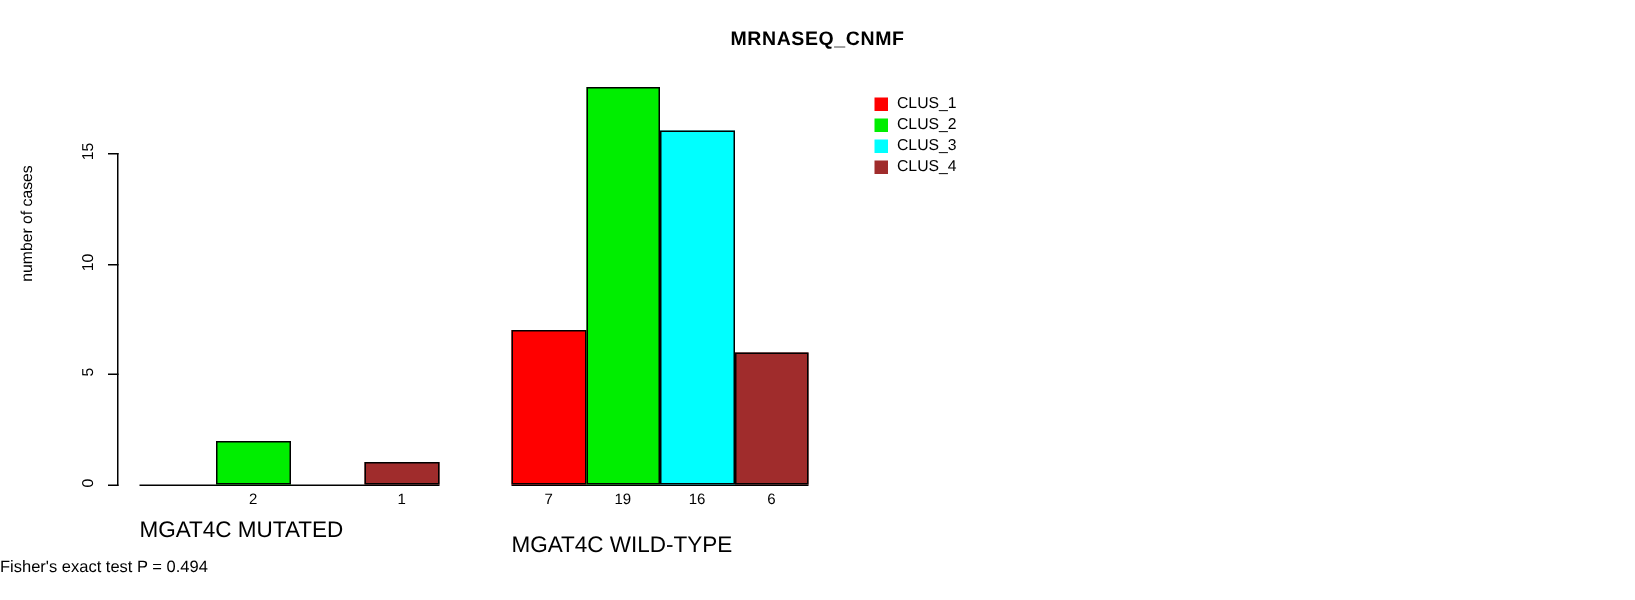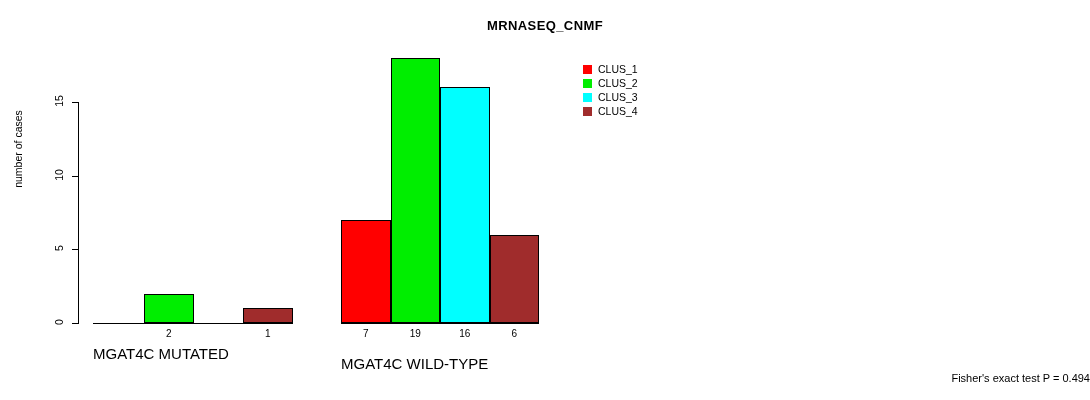--- a/index.html
+++ b/index.html
@@ -91,21 +91,21 @@
   .legend-text {
     font-size: 10.5px;
     line-height: 10px;
     white-space: nowrap;
   }
   .footer {
     position: absolute;
     left: 0;
     top: 372px;
     width: 1090px;
-    text-align: right;
+    text-align: left;
     font-size: 11px;
   }
 </style>
 </head>
 <body>
 
 <div id="plot">
 
   <div class="title">MRNASEQ_CNMF</div>
 

